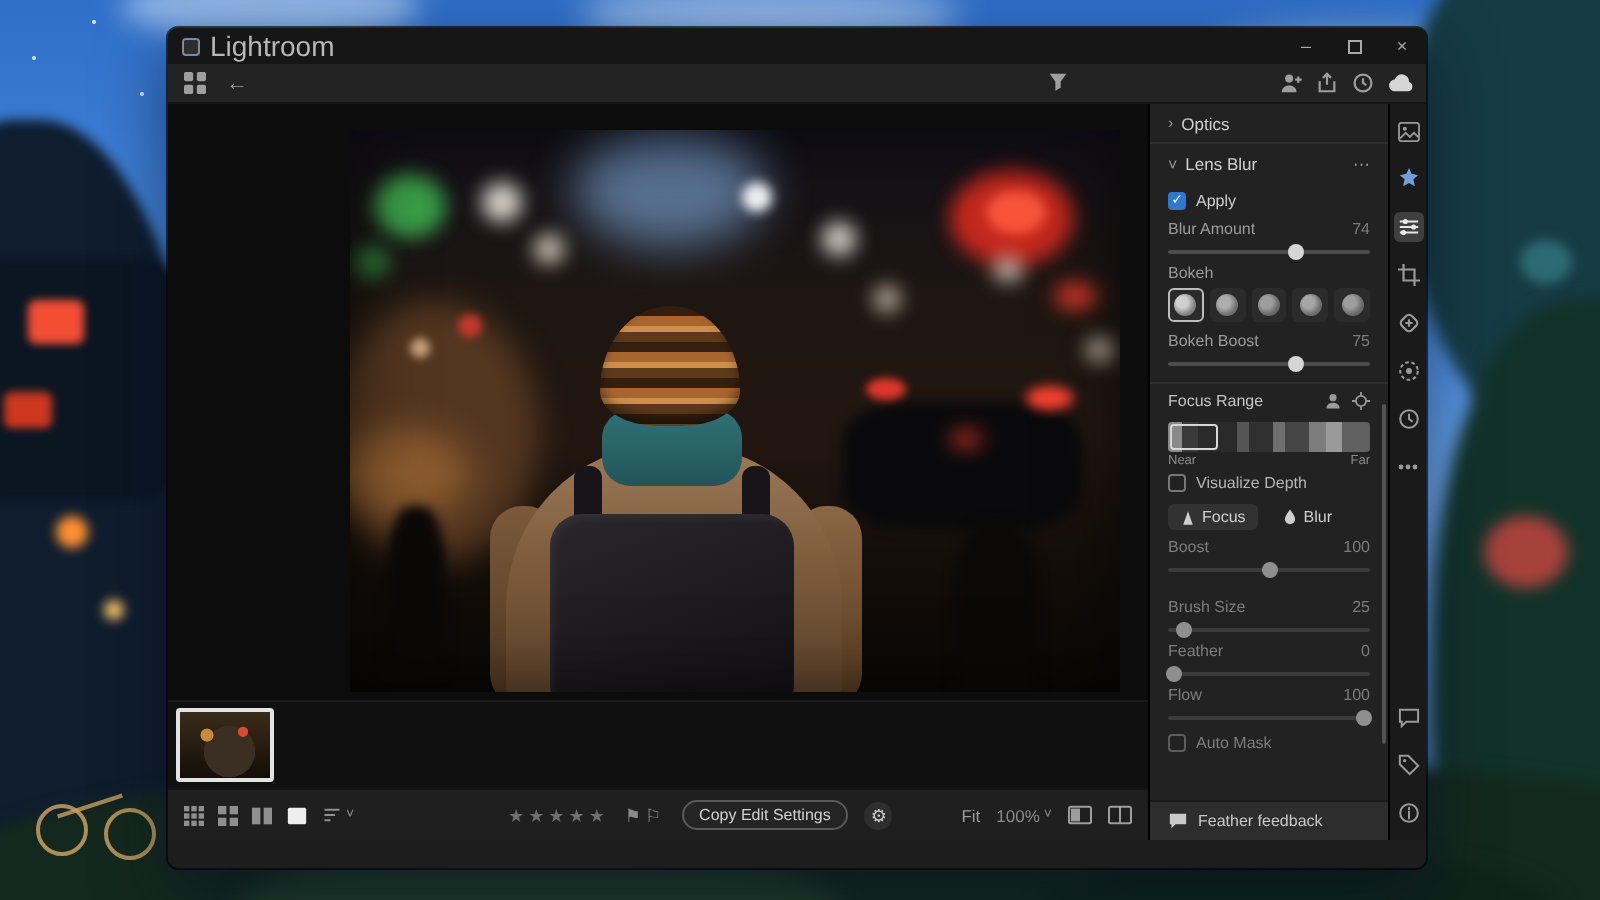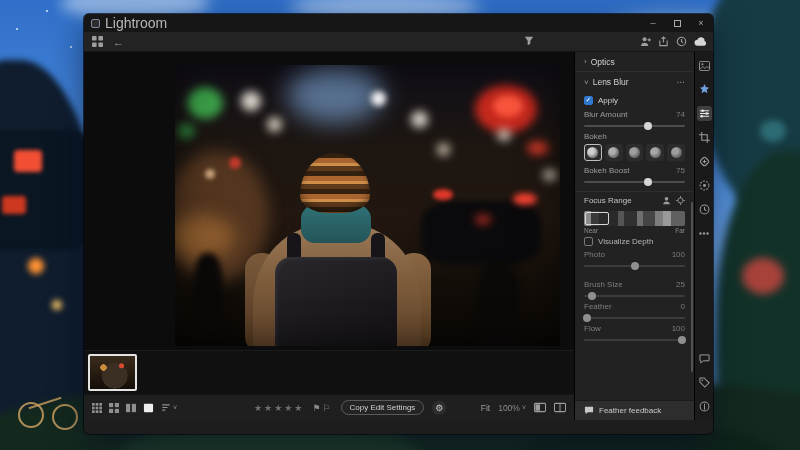--- a/index.html
+++ b/index.html
@@ -424,23 +424,37 @@
         <div class="nearfar">
           <span>Near</span>
           <span>Far</span>
         </div>
         <div class="ctl-row p-row" style="height:15px">
           <span class="cb"></span>
           <span>Visualize Depth</span>
         </div>
 
 
+        <div class="fb-row">
+          <span class="fb-btn">
+            <svg width="8" height="8" viewBox="0 0 12 12" fill="currentColor">
+                <path d="M6 1l3.6 10H2.4z"></path>
+              </svg>
+            <span>Focus</span>
+          </span>
+          <span class="fb-btn ghost">
+            <svg width="8" height="9" viewBox="0 0 12 13" fill="currentColor">
+                <path d="M6 0.8C3.6 4 2.2 6 2.2 8.2a3.8 3.8 0 0 0 7.6 0C9.8 6 8.4 4 6 0.8z"></path>
+              </svg>
+            <span>Blur</span>
+          </span>
+        </div>
 
         <div class="lbl-row p-row" style="height:11px;color:#7e7e7e">
-          <span>Photo</span>
+          <span>Boost</span>
           <span class="val">100</span>
         </div>
         <div class="p-row" style="margin-bottom:8px">
             <div class="slider dim">
           <div class="track"></div>
               <div class="knob" style="left: 50%;"></div>
         </div>
           </div>
 
         <div class="lbl-row p-row" style="height:11px;color:#7e7e7e">
@@ -469,20 +483,24 @@
           <span>Flow</span>
           <span class="val">100</span>
         </div>
         <div class="p-row">
             <div class="slider dim">
           <div class="track"></div>
               <div class="knob" style="left: 97%;"></div>
         </div>
           </div>
 
+        <div class="ctl-row p-row" style="height:15px;color:#7e7e7e">
+          <span class="cb" style="border-color:#5c5c5c"></span>
+          <span>Auto Mask</span>
+        </div>
 
         <div class="feedback-bar">
           <span>
             <svg width="10" height="9" viewBox="0 0 12 11" fill="currentColor">
                 <path d="M1 1h10v6.5H4.5L2 10V7.5H1z"></path>
               </svg>
           </span>
           <span>Feather feedback</span>
         </div>
         <div class="p-scroll"></div>

